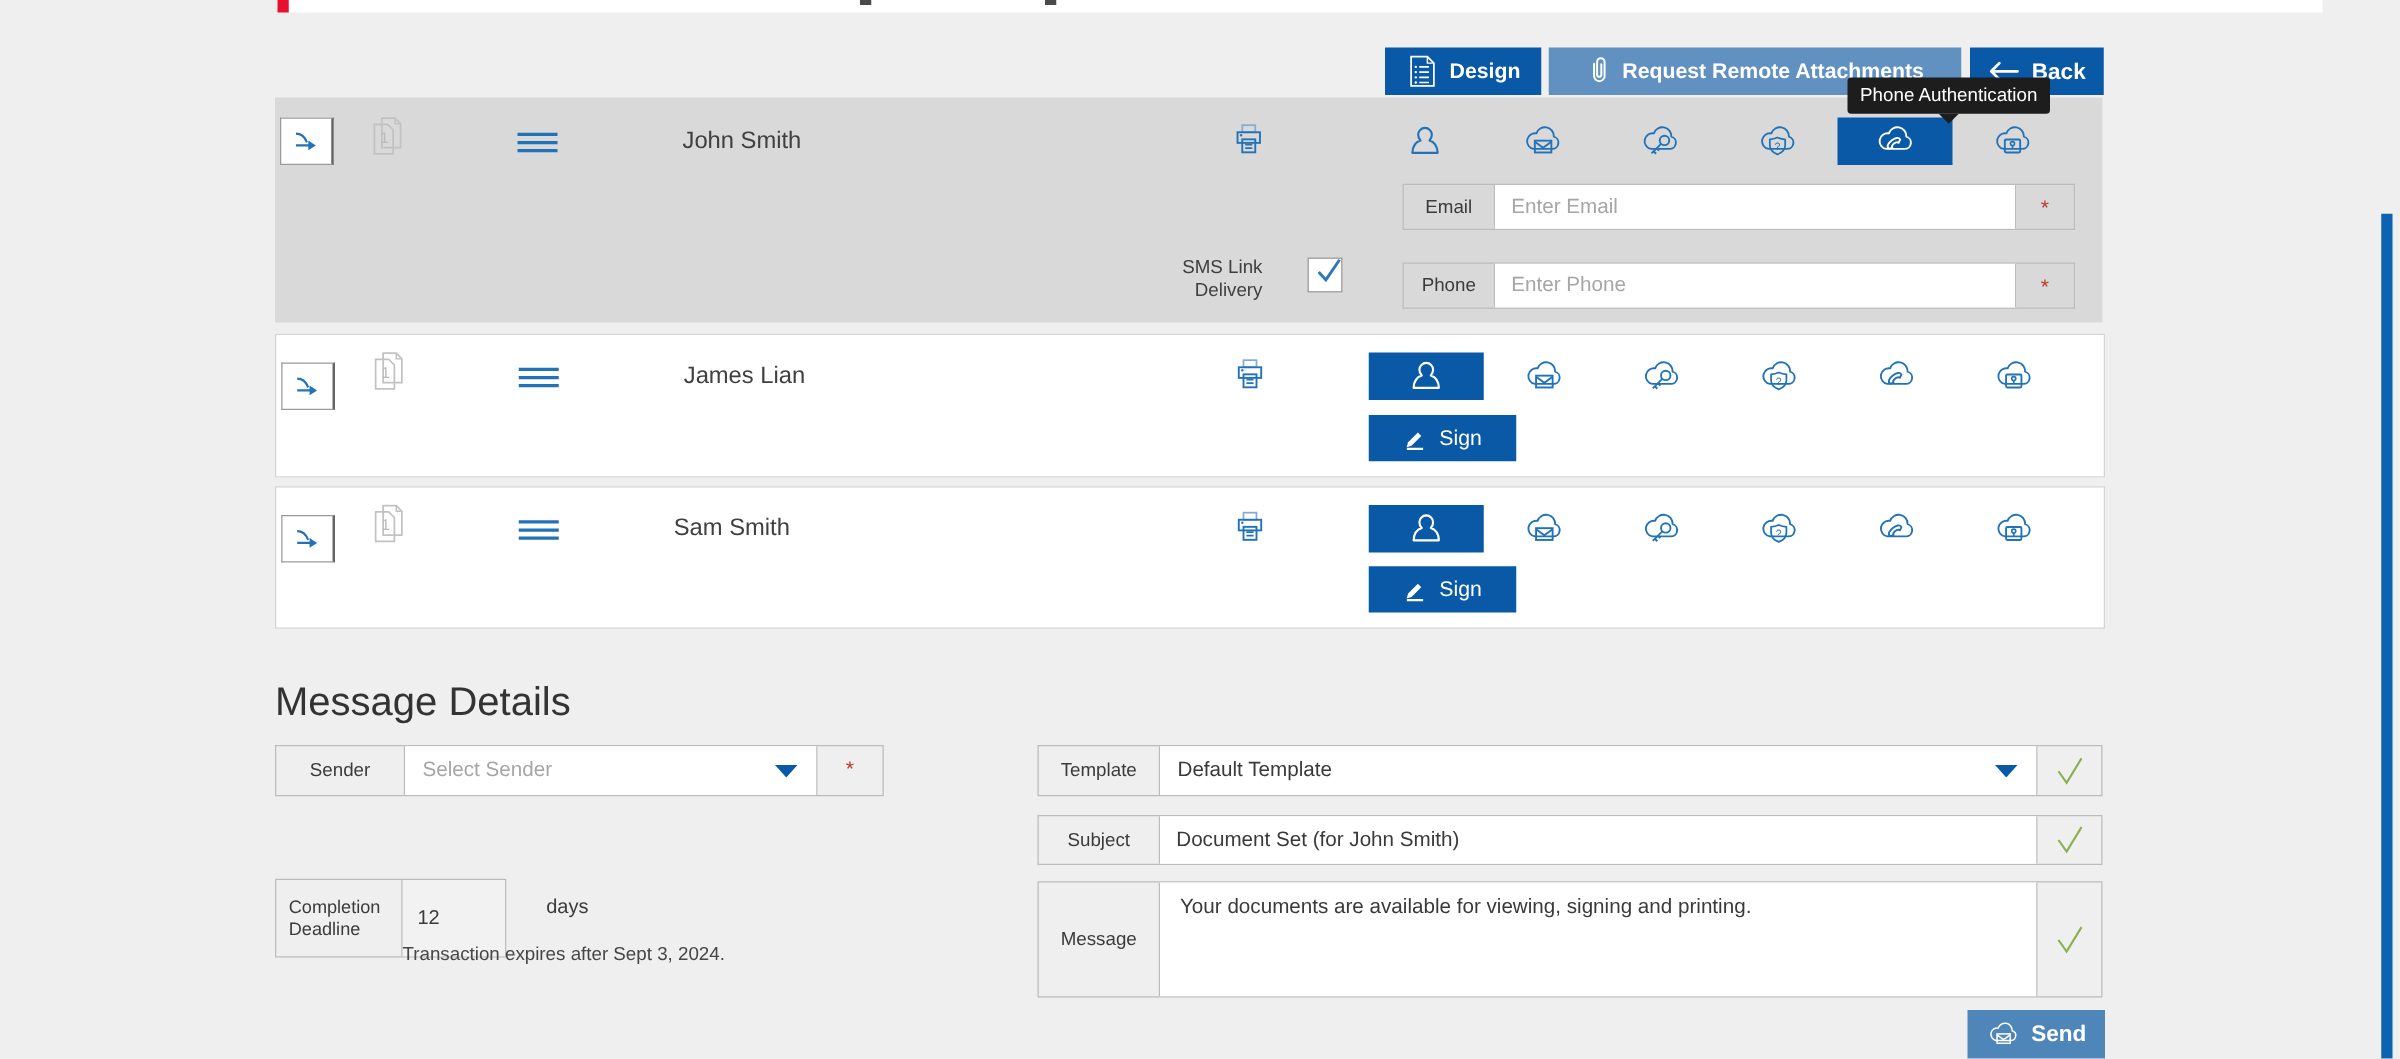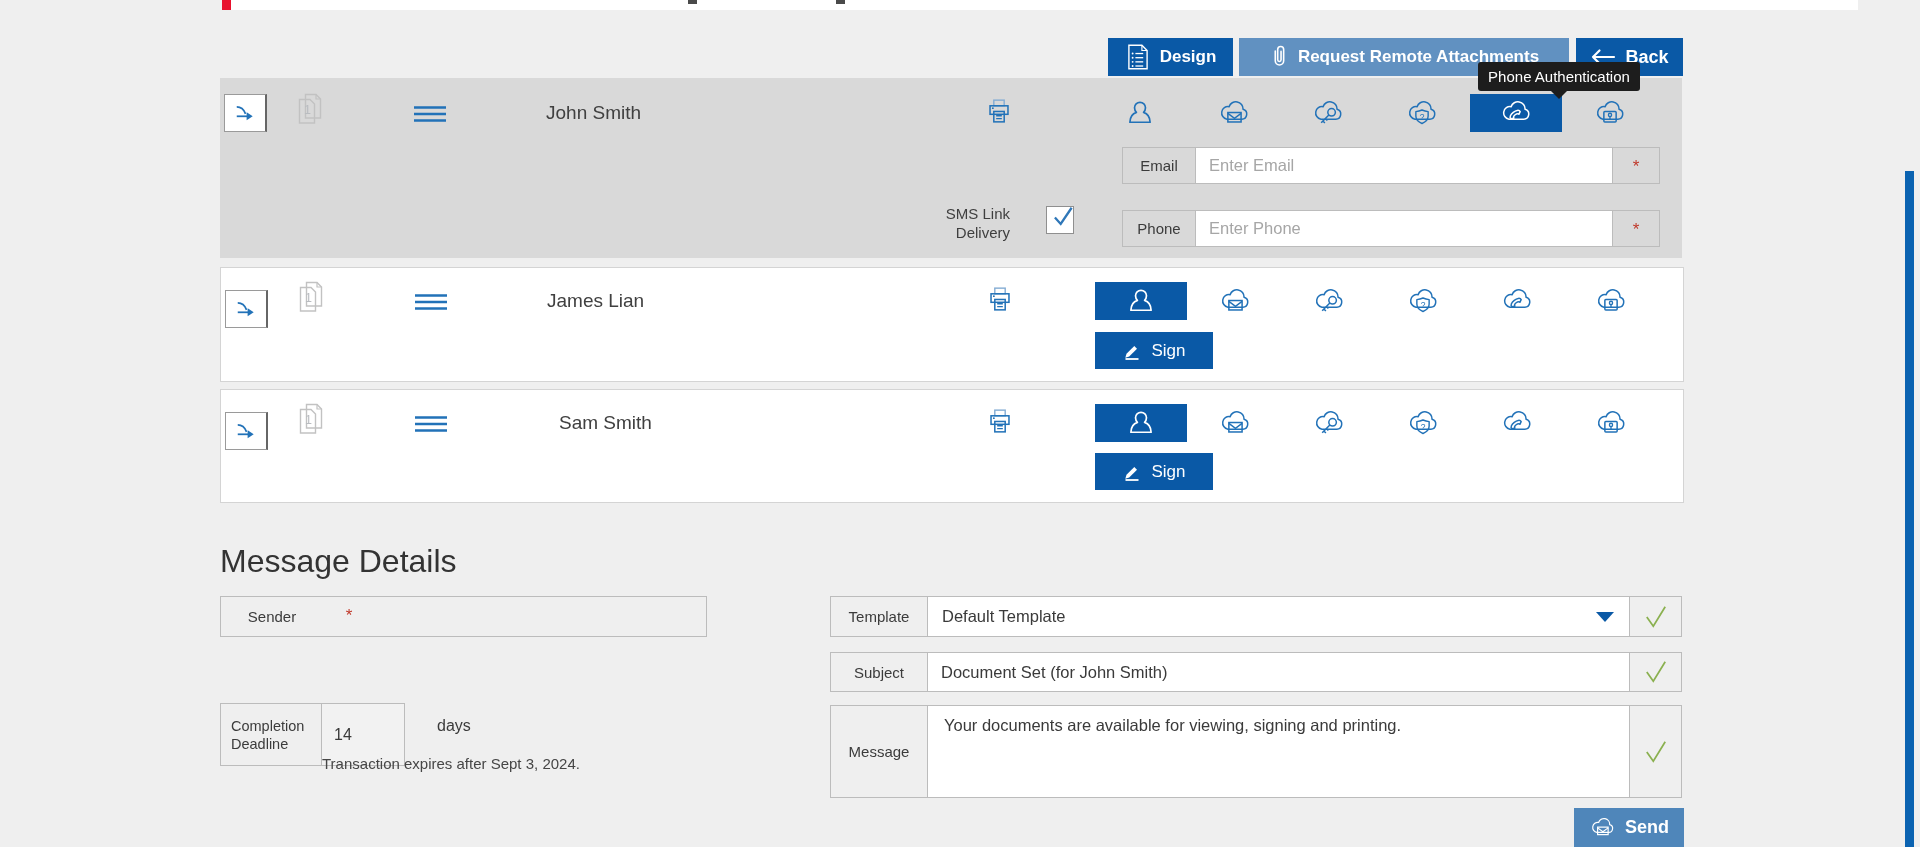--- a/index.html
+++ b/index.html
@@ -326,21 +326,21 @@
       <svg class="ic" style="width:28px;height:34px;">
           <use href="#s-pages"></use>
         </svg>
       <span class="num">1</span>
     </div>
     <div class="drag" style="left:192px;top:24px;">
       <svg class="ic" style="width:36px;height:20px;">
           <use href="#s-drag"></use>
         </svg>
     </div>
-    <div class="rname" style="left:338px;top:22px;">Sam Smith</div>
+    <div class="rname" style="left:318px;top:22px;">Sam Smith</div>
     <div class="printer" style="left:762px;top:14px;">
       <svg class="ic">
           <use href="#s-printer"></use>
         </svg>
     </div>
     <div class="icon-cell active" style="left:874px;top:14px;">
         <svg class="ic">
           <use href="#s-person"></use>
         </svg>
       </div>
@@ -374,29 +374,33 @@
           <use href="#s-pen"></use>
         </svg>
       <span>Sign</span>
     </div>
   </div>
 
   <div class="heading" style="left:220px;top:543px;">Message Details</div>
 
   <div class="field" style="left:220px;top:596px;width:487px;height:41px;">
     <div class="lbl" style="width:102px;">Sender</div>
+    <div class="selbox">
+      <span class="val ph">Select Sender</span>
+      <span class="caret"></span>
+    </div>
     <div class="ast" style="width:52px;">*</div>
   </div>
 
   <div class="field" style="left:220px;top:703px;width:185px;height:63px;">
     <div class="lbl" style="width:100px;flex-direction:column;align-items:flex-start;justify-content:center;padding-left:10px;box-sizing:border-box;font-size:14.5px;line-height:18px;">
       <span>Completion</span>
       <span>Deadline</span>
     </div>
-    <div style="flex:1;border-left:1px solid #bcbcbc;background:#f2f2f2;display:flex;align-items:center;padding-left:12px;font-size:16px;color:#3a3a3a;">14</div>
+    <div style="flex:1;border-left:1px solid #bcbcbc;background:#f2f2f2;display:flex;align-items:center;padding-left:12px;font-size:16px;color:#3a3a3a;">12</div>
   </div>
   <div class="days" style="left:437px;top:717px;">days</div>
   <div class="note" style="left:322px;top:755px;">Transaction expires after Sept 3, 2024.</div>
 
   <div class="field" style="left:830px;top:596px;width:852px;height:41px;">
     <div class="lbl" style="width:96px;">Template</div>
     <div class="selbox">
       <span class="val">Default Template</span>
       <span class="caret"></span>
     </div>

